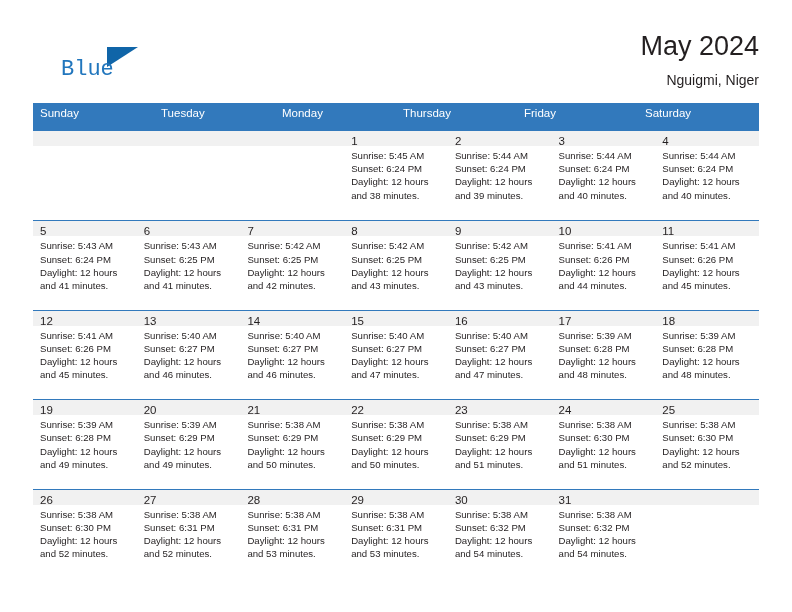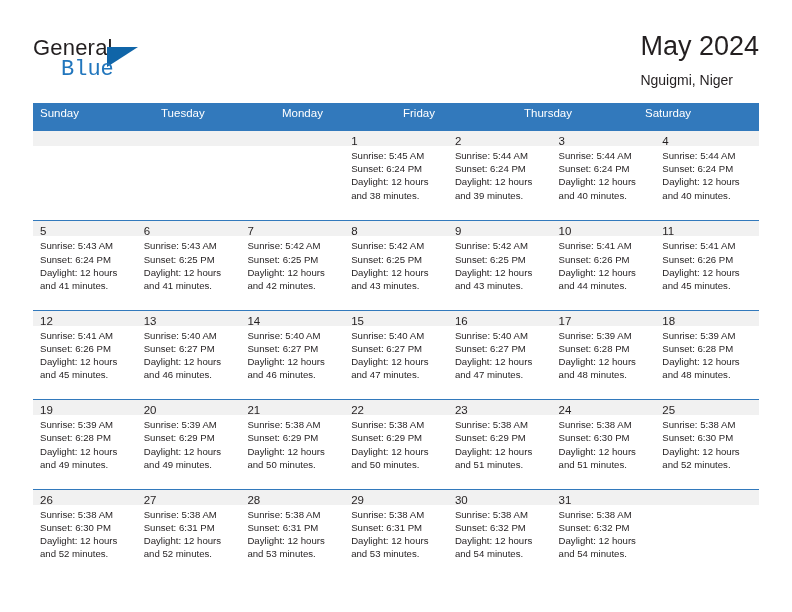--- a/index.html
+++ b/index.html
@@ -60,20 +60,21 @@
     width: 0;
     height: 0;
     border-left: 31px solid #1065a8;
     border-bottom: 20px solid transparent;
   }
 
   .title-block {
     position: absolute;
     right: 0;
     top: 0;
+    text-align: right;
   }
   .title-month {
     font-size: 27px;
     color: #231f20;
     line-height: 32px;
     white-space: nowrap;
   }
   .title-location {
     font-size: 14px;
     color: #231f20;
@@ -146,39 +147,38 @@
   }
 </style>
 </head>
 <body>
 
 <div class="page">
 
   <div class="header">
 
     <div class="brand">
-      <span class="brand-general">General</span>
       <span class="brand-triangle"></span>
       <span class="brand-blue">Blue</span>
     </div>
 
     <div class="title-block">
       <div class="title-month">May 2024</div>
       <div class="title-location">Nguigmi, Niger</div>
     </div>
 
   </div>
 
   <div class="calendar">
     <div class="weekday-row">
         <div class="weekday">Sunday</div>
         <div class="weekday">Tuesday</div>
         <div class="weekday">Monday</div>
+        <div class="weekday">Thursday</div>
         <div class="weekday">Friday</div>
-        <div class="weekday">Thursday</div>
         <div class="weekday">Saturday</div>
       </div>
     <div class="weeks">
         <div class="week-row">
           <div class="day-cell empty">
             <div class="daynum-strip"><span class="daynum"></span></div>
             <div class="day-info"></div>
           </div>
           <div class="day-cell empty">
             <div class="daynum-strip"><span class="daynum"></span></div>

